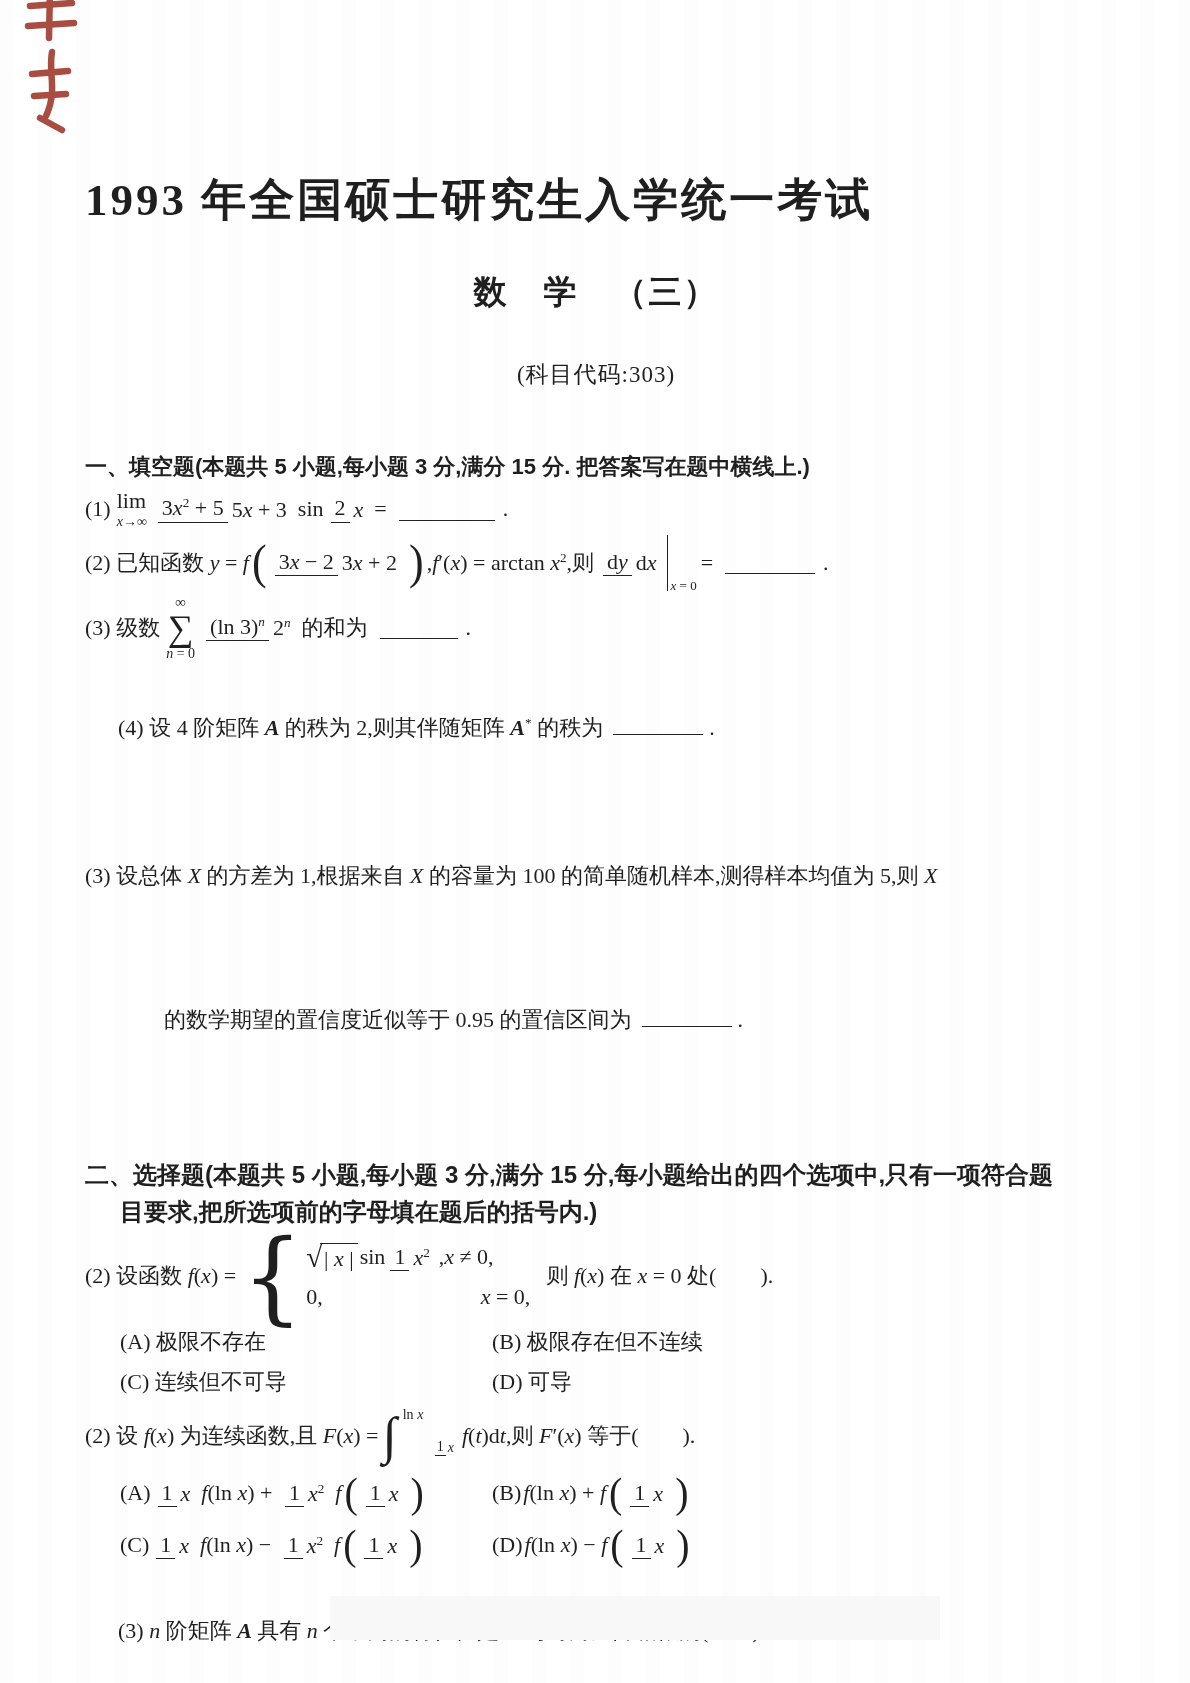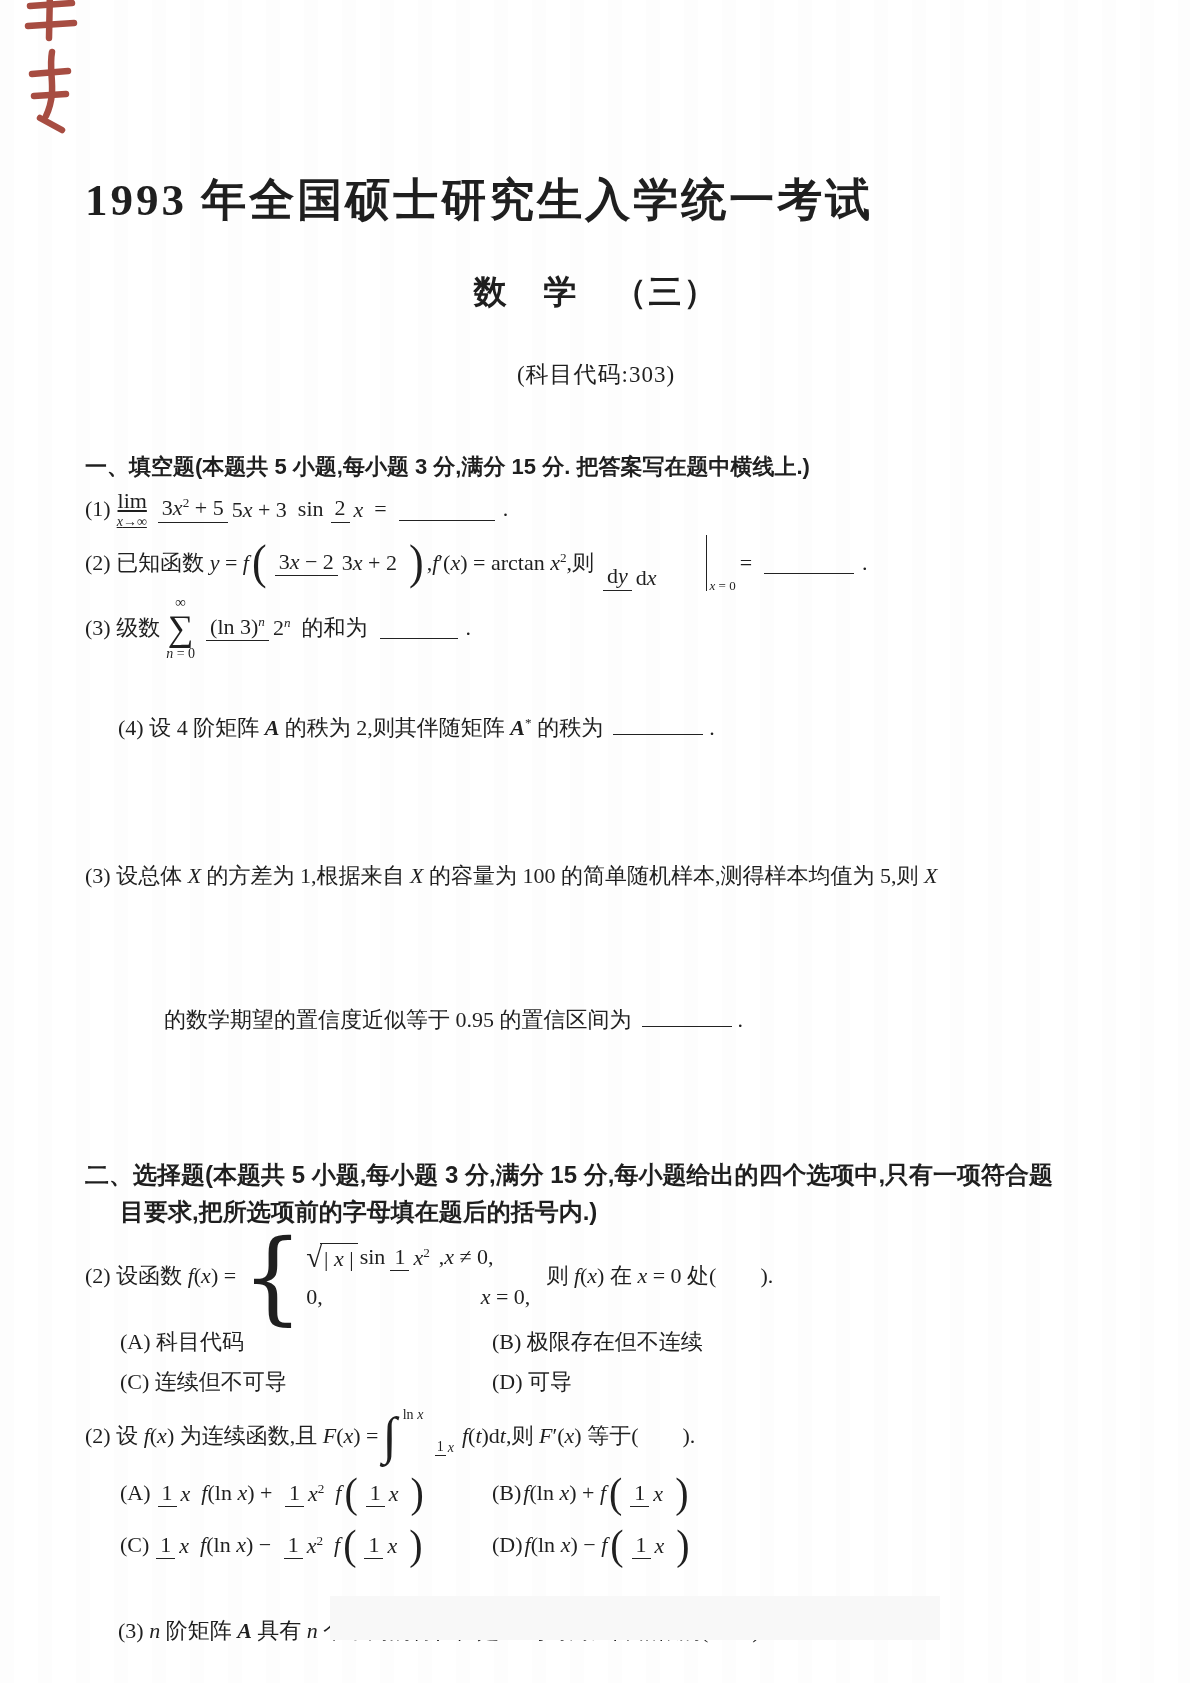--- a/index.html
+++ b/index.html
@@ -41,39 +41,39 @@
   .run-sup{font-size:0.6em;vertical-align:0.6em;}
   .run-supi{font-size:0.6em;vertical-align:0.6em;font-style:italic;}
 
   .frac{display:inline-flex;align-items:center;line-height:1.15;margin:0 5px;}
   .frac .num{padding:0 4px 1px;border-bottom:1.6px solid #222;}
   .frac .den{padding:1px 4px 0;}
   .frac-sm{font-size:14px;margin:0 2px;}
   .frac-sm .num{border-bottom-width:1.2px;padding:0 2px 0;}
   .frac-sm .den{padding:0 2px 0;}
 
-  .lim{display:inline-flex;flex-direction:column;align-items:flex-end;line-height:1;margin:0 4px;text-decoration:underline;}
+  .lim{display:inline-flex;flex-direction:column;align-items:flex-start;line-height:1;margin:0 4px;}
   .lim .lim-under{font-size:14px;margin-top:3px;}
 
   .bigop{display:inline-flex;flex-direction:column;align-items:center;line-height:1;margin:0 4px;}
   .bigop .op-top{font-size:15px;margin-bottom:1px;}
   .bigop .op-sym{font-size:36px;line-height:0.95;}
   .bigop .op-bot{font-size:14px;margin-top:2px;}
 
   .int{display:inline-flex;align-items:center;margin:0 2px;}
   .int .int-sym{font-size:52px;line-height:0.95;font-weight:300;}
   .int .int-bounds{display:inline-flex;flex-direction:column;justify-content:space-between;height:58px;font-size:14px;margin-left:-4px;}
   .int .int-top{margin-left:10px;}
   .int .int-bot{margin-left:-2px;margin-bottom:-4px;}
 
   .sqrt{display:inline-flex;align-items:flex-start;margin-right:2px;}
   .sqrt .sqrt-sym{font-size:29px;line-height:1.0;}
   .sqrt .radicand{border-top:1.7px solid #222;margin-left:-2px;padding:2px 4px 0;}
 
-  .eval{display:inline-flex;align-items:flex-end;margin:0 2px;gap:39px;}
+  .eval{display:inline-flex;align-items:center;margin:0 2px;}
   .eval .eval-bar{border-left:1.7px solid #222;height:56px;display:inline-flex;align-items:flex-end;margin-left:1px;}
   .eval .eval-sub{font-size:13px;margin-left:3px;transform:translateY(3px);}
 
   .bigp{display:inline-block;font-size:44px;font-weight:300;line-height:1;transform:scaleY(1.08);margin:0 1px;}
   .bigp2{display:inline-block;font-size:40px;font-weight:300;line-height:1;transform:scaleY(1.05);margin:0 1px;}
 
   .cases{display:inline-flex;align-items:center;margin-left:4px;}
   .cases .brace{font-size:96px;font-weight:300;line-height:0.85;transform:scaleY(1.05);margin-right:3px;font-family:"DejaVu Serif",serif;}
   .cases .rows{display:flex;flex-direction:column;row-gap:12px;}
   .cases .crow{display:flex;align-items:center;}
@@ -213,21 +213,21 @@
             <span>0,</span>
             <span class="gap"></span>
             <span><span class="run run-i">x</span><span class="run run-r"> = 0,</span></span>
           </span>
         </span>
       </span>
       <span class="tailpad"><span class="run run-r">则 </span><span class="run run-i">f</span><span class="run run-r">(</span><span class="run run-i">x</span><span class="run run-r">) 在 </span><span class="run run-i">x</span><span class="run run-r"> = 0 处(　　).</span></span>
     </div>
 
     <div class="optrow mt10">
-      <div class="opt"><span>(A) 科目代码</span></div>
+      <div class="opt"><span>(A) 极限不存在</span></div>
       <div class="opt"><span>(B) 极限存在但不连续</span></div>
     </div>
     <div class="optrow mt10">
       <div class="opt"><span>(C) 连续但不可导</span></div>
       <div class="opt"><span>(D) 可导</span></div>
     </div>
 
     <div class="qflex mt10">
       <span><span class="run run-r">(2) 设 </span><span class="run run-i">f</span><span class="run run-r">(</span><span class="run run-i">x</span><span class="run run-r">) 为连续函数,且 </span><span class="run run-i">F</span><span class="run run-r">(</span><span class="run run-i">x</span><span class="run run-r">) =</span></span>
       <span class="int">

